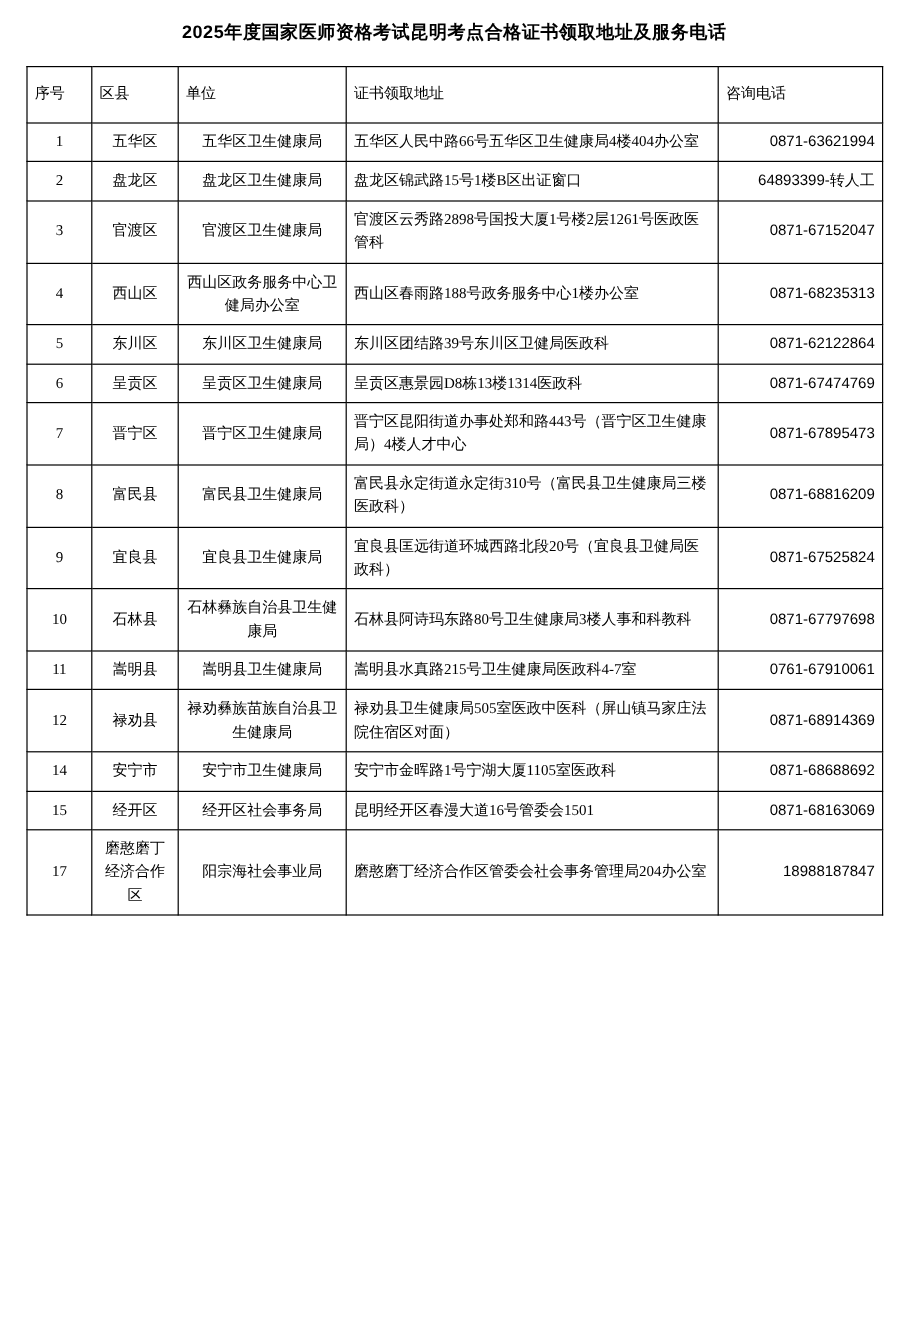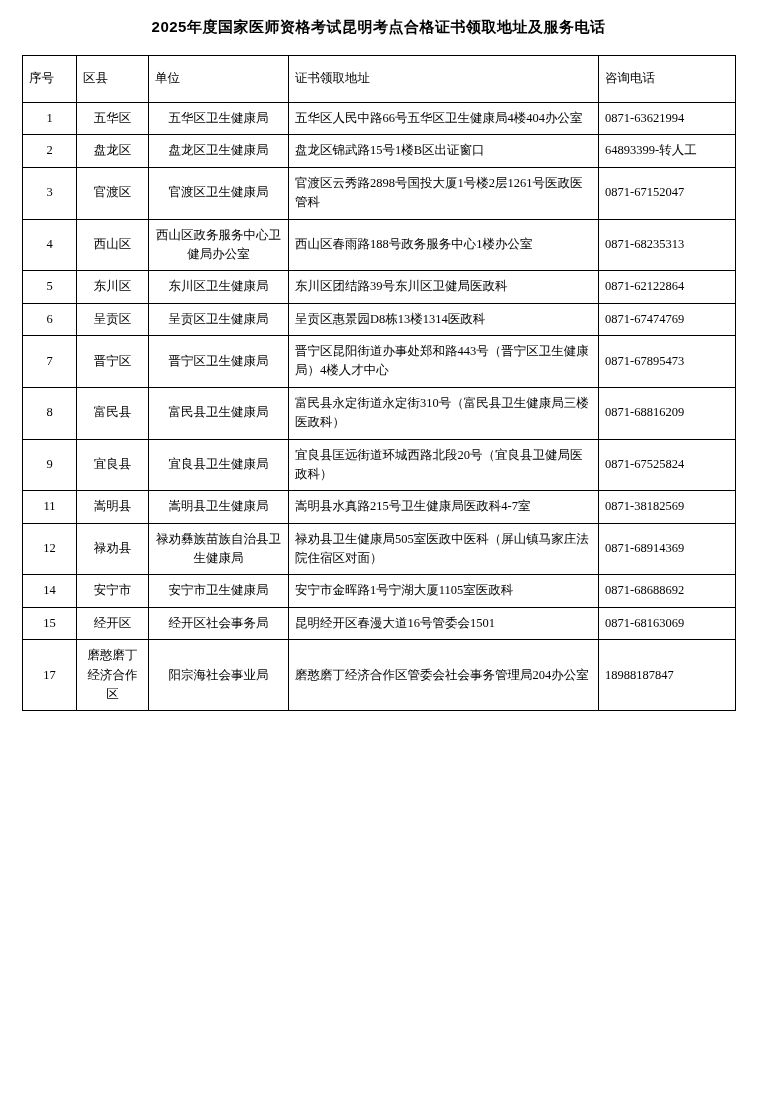--- a/index.html
+++ b/index.html
@@ -59,22 +59,22 @@
   }
   td.unit {
     text-align: center;
   }
   td.addr {
     text-align: left;
     padding-left: 8px;
     margin-top: 19px;
   }
   td.phone {
-    text-align: left;
-    font-family: Liberation Serif, serif;
+    text-align: right;
+    font-family: Liberation Sans, sans-serif;
   }
 </style>
 </head>
 <body>
 
 <div class="page">
 
   <div class="doc-title">2025年度国家医师资格考试昆明考点合格证书领取地址及服务电话</div>
 
   <div class="table-wrap">
@@ -153,25 +153,32 @@
             <td class="phone">0871-68816209</td>
           </tr>
           <tr>
             <td class="no">9</td>
             <td class="dist">宜良县</td>
             <td class="unit">宜良县卫生健康局</td>
             <td class="addr">宜良县匡远街道环城西路北段20号（宜良县卫健局医政科）</td>
             <td class="phone">0871-67525824</td>
           </tr>
           <tr>
+            <td class="no">10</td>
+            <td class="dist">石林县</td>
+            <td class="unit">石林彝族自治县卫生健康局</td>
+            <td class="addr">石林县阿诗玛东路80号卫生健康局3楼人事和科教科</td>
+            <td class="phone">0871-67797698</td>
+          </tr>
+          <tr>
             <td class="no">11</td>
             <td class="dist">嵩明县</td>
             <td class="unit">嵩明县卫生健康局</td>
             <td class="addr">嵩明县水真路215号卫生健康局医政科4-7室</td>
-            <td class="phone">0871-38182569</td>
+            <td class="phone">0761-67910061</td>
           </tr>
           <tr>
             <td class="no">12</td>
             <td class="dist">禄劝县</td>
             <td class="unit">禄劝彝族苗族自治县卫生健康局</td>
             <td class="addr">禄劝县卫生健康局505室医政中医科（屏山镇马家庄法院住宿区对面）</td>
             <td class="phone">0871-68914369</td>
           </tr>
           <tr>
             <td class="no">14</td>

